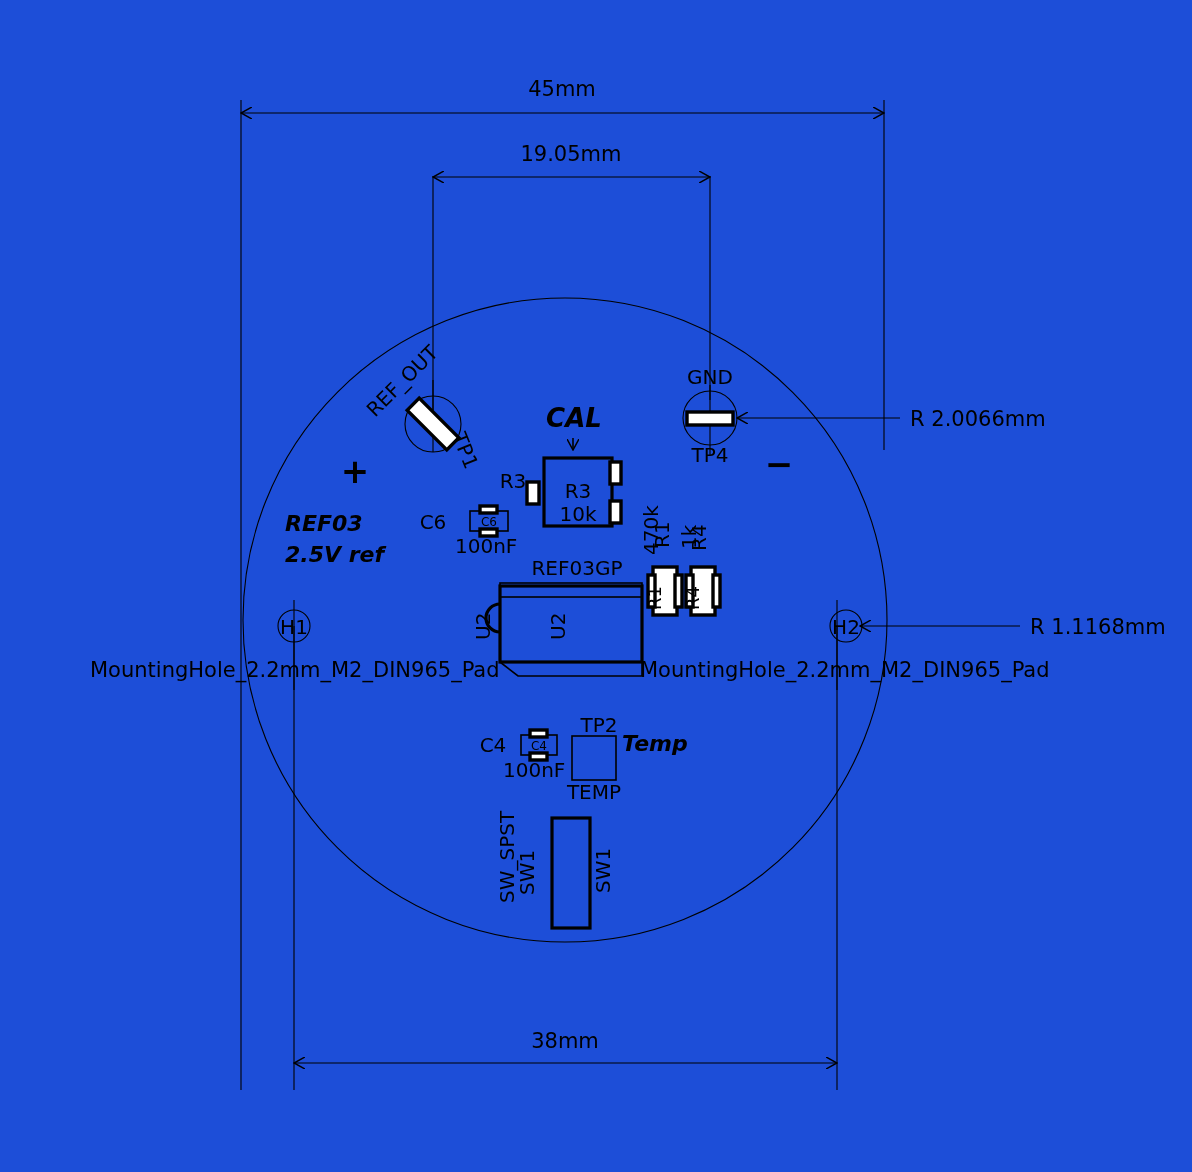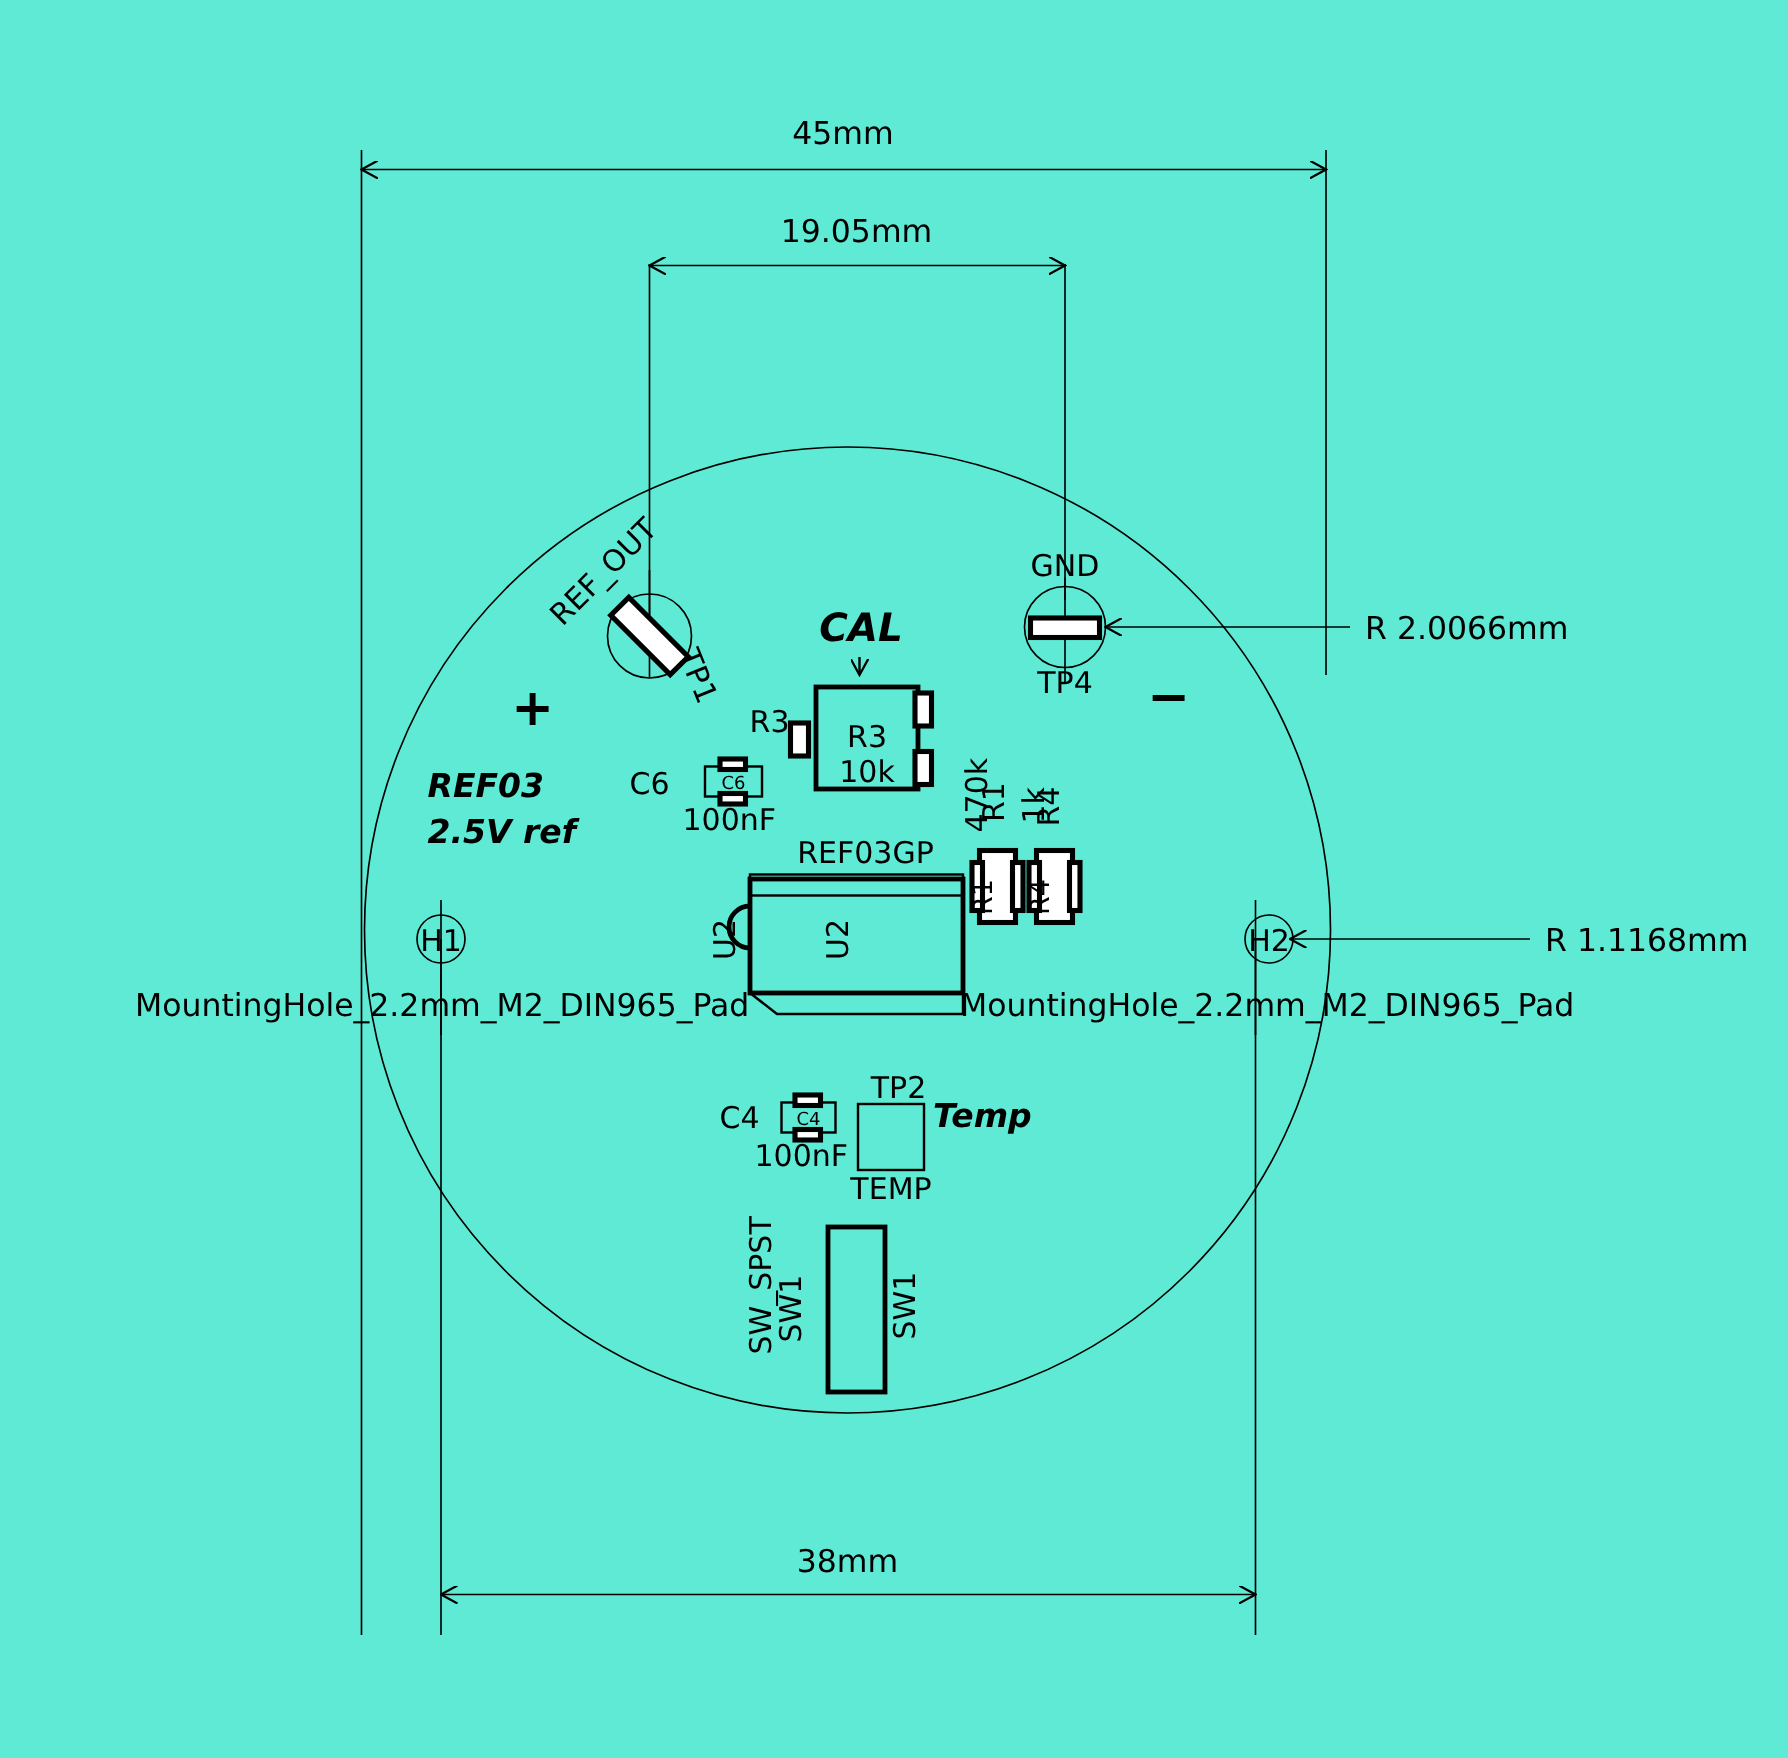--- a/index.html
+++ b/index.html
@@ -11,21 +11,21 @@
   body {
     width: 1192px;
     height: 1172px;
     font-family: "DejaVu Sans", sans-serif;
     overflow: hidden;
   }
   #stage {
     position: relative;
     width: 1192px;
     height: 1172px;
-    background: #5eead4;
+    background: #1d4ed8;
   }
   svg#drawing {
     position: absolute;
     left: 0;
     top: 0;
     width: 1192px;
     height: 1172px;
     display: block;
   }
   text {

